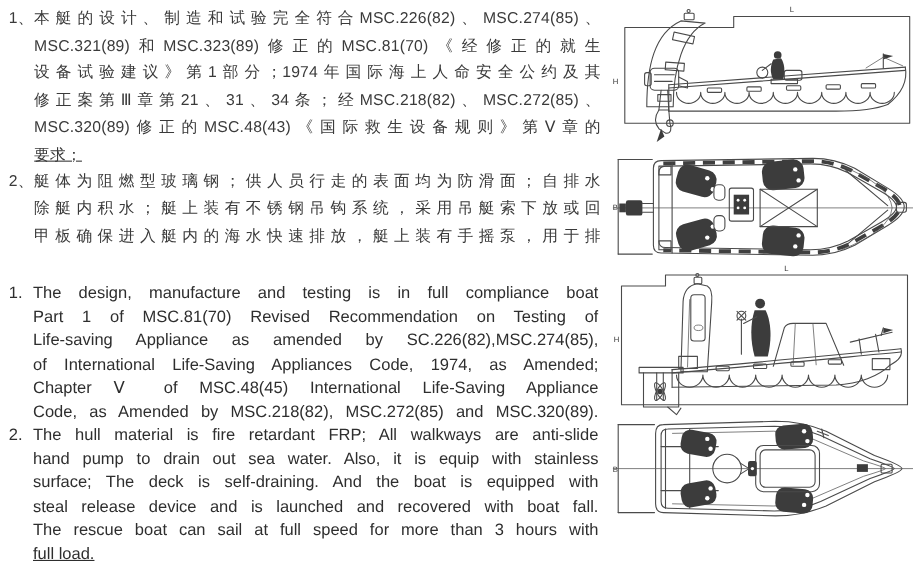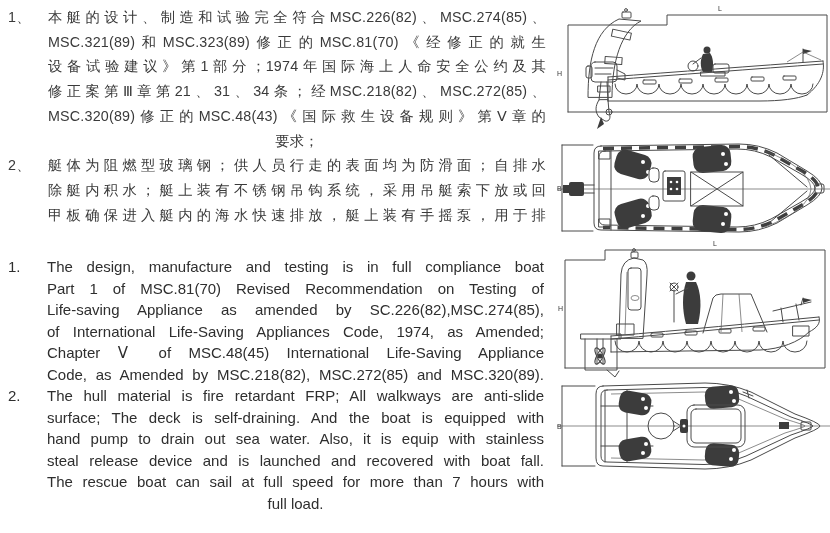--- a/index.html
+++ b/index.html
@@ -15,26 +15,26 @@
     font-size:14.3px;line-height:24.7px;color:#3a3a3a;
     letter-spacing:.2px;
   }
   .en-section{
     position:absolute;left:8px;top:256px;width:536px;
     font-size:15px;line-height:21.5px;color:#2e2e2e;
   }
   .item{display:flex;align-items:flex-start;}
   .item .num{flex:0 0 23px;}
   .en-section .item .num{flex:0 0 22px;}
-  .item .body{flex:1;min-width:0;margin-left:17px;}
+  .item .body{flex:1;min-width:0;}
   .line{
     text-align:justify;text-align-last:justify;
     overflow:hidden;white-space:normal;
   }
-  .line.short{text-align:center;text-align-last:auto;}
+  .line.short{text-align:left;text-align-last:auto;text-decoration:underline;}
 
   
   .draw{position:absolute;}
   .d1{left:555px;top:0px;width:275px;height:133px;}
   .d2{left:557px;top:138px;width:273px;height:100px;}
   .d3{left:555px;top:238px;width:275px;height:140px;}
   .d4{left:557px;top:378px;width:273px;height:95px;}
   svg{display:block;}
   svg .ln{stroke:#4a4a4a;stroke-width:1;fill:none;stroke-linecap:round;stroke-linejoin:round;}
   svg .thin{stroke:#5a5a5a;stroke-width:.7;fill:none;}
@@ -78,24 +78,24 @@
         <div class="line">Life-saving Appliance as amended by SC.226(82),MSC.274(85),</div>
         <div class="line">of International Life-Saving Appliances Code, 1974, as Amended;</div>
         <div class="line">Chapter Ⅴ of MSC.48(45) International Life-Saving Appliance</div>
         <div class="line">Code, as Amended by MSC.218(82), MSC.272(85) and MSC.320(89).</div>
       </div>
     </div>
     <div class="item">
       <span class="num">2.</span>
       <div class="body">
         <div class="line">The hull material is fire retardant FRP; All walkways are anti-slide</div>
+        <div class="line">hand pump to drain out sea water.  Also, it is equip with stainless</div>
         <div class="line">surface; The deck is self-draining.  And the boat is equipped with</div>
-        <div class="line">hand pump to drain out sea water.  Also, it is equip with stainless</div>
         <div class="line">steal release device and is launched and recovered with boat fall.</div>
-        <div class="line">The rescue boat can sail at full speed for more than 7 hours with</div>
+        <div class="line">The rescue boat can sail at full speed for more than 3 hours with</div>
         <div class="line short">full load.</div>
       </div>
     </div>
   </div>
 
   <div class="draw d1">
     <svg viewBox="0 0 275 133" width="275" height="133">
       <g>
         <polyline class="ln" points="13,112 13,25 112,25 112,15 272,15 272,112 13,112"></polyline>
         <text x="165" y="11" text-anchor="middle">L</text>

